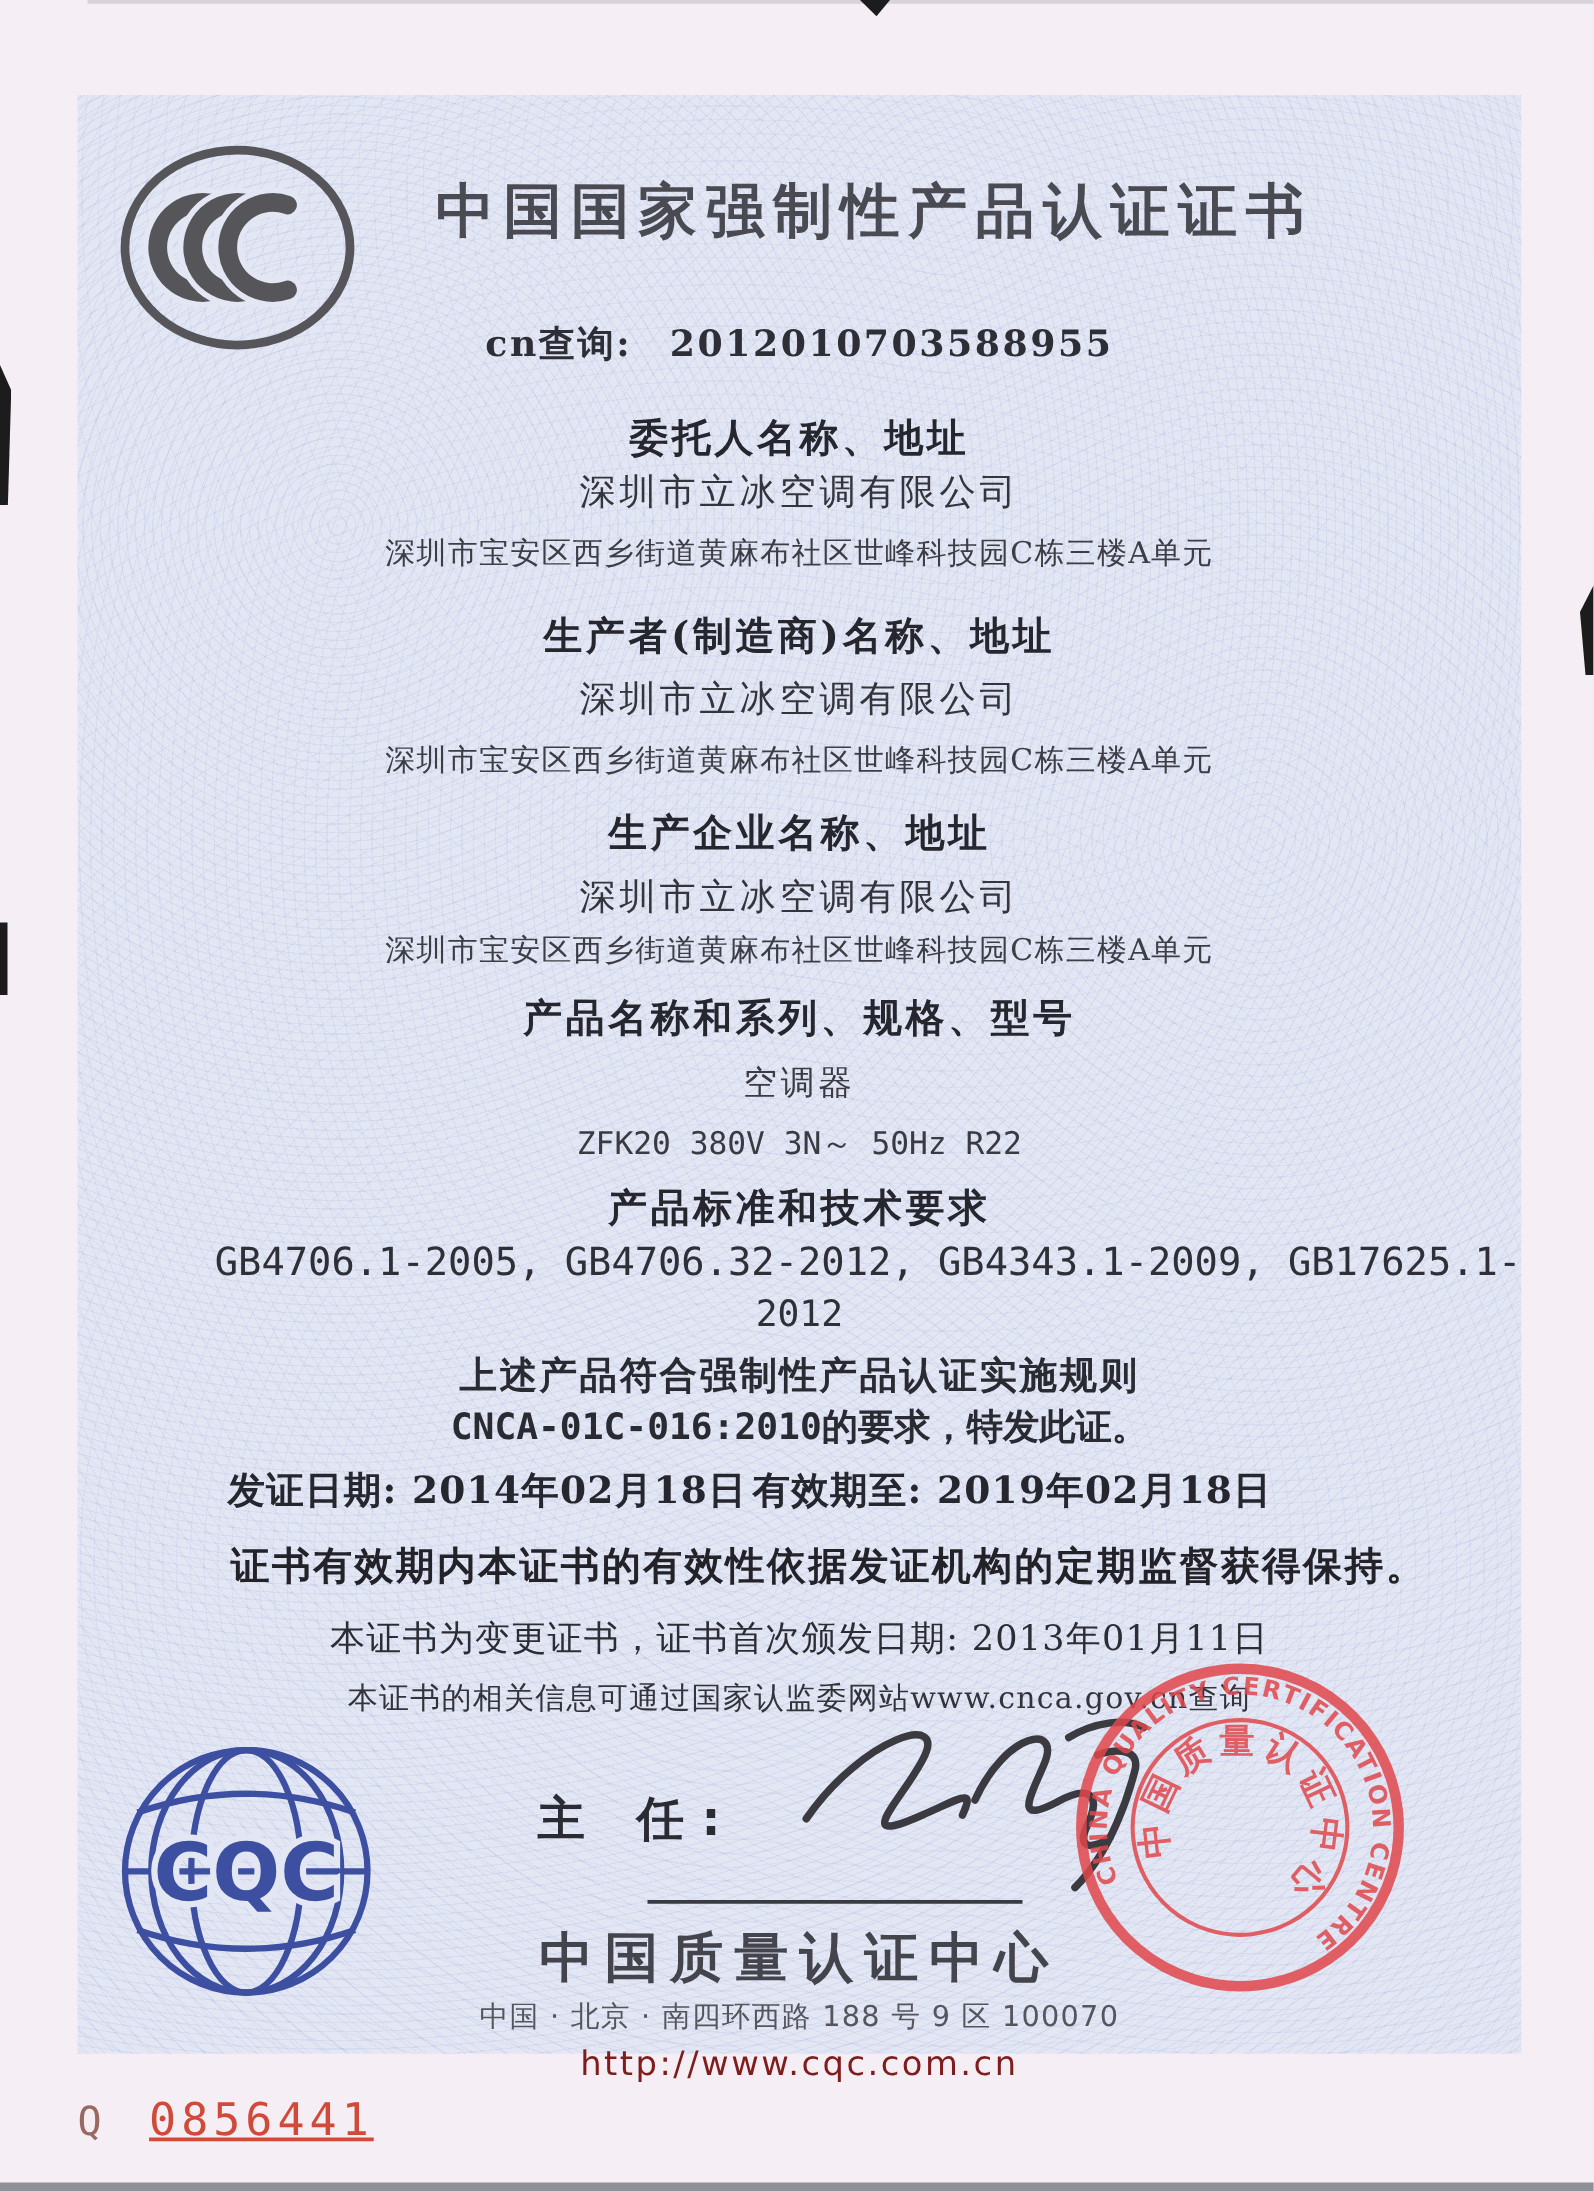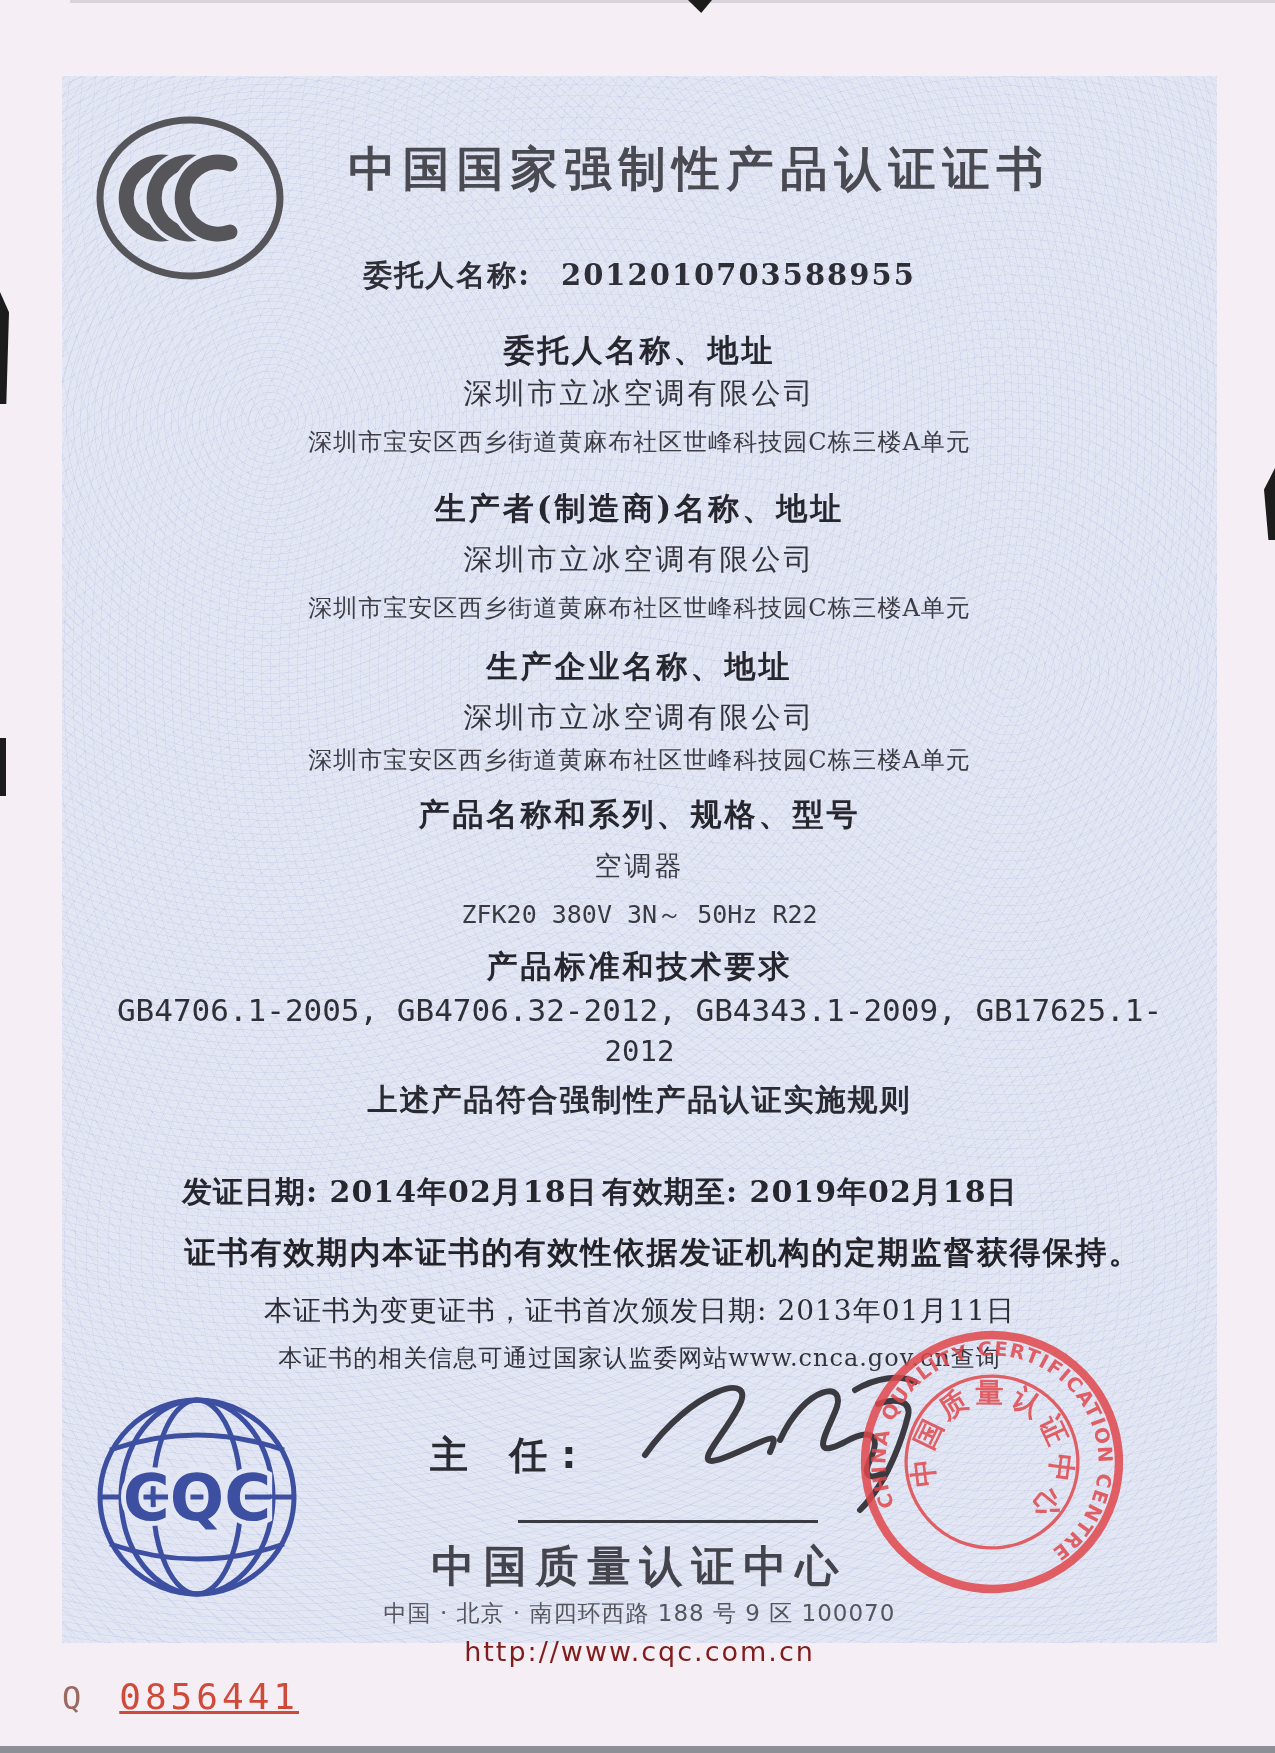--- a/index.html
+++ b/index.html
@@ -44,21 +44,21 @@
   .heading{ font-weight:bold; font-size:31px; color:#26262e; letter-spacing:3px;}
   .company{ font-size:29px; letter-spacing:3px; color:#34343c;}
   .address{ font-size:24px; letter-spacing:1px; color:#3d3d46;}
   .h1{top:330px}.c1{top:374px}.a1{top:426px}
   .h2{top:488px}.c2{top:540px}.a2{top:592px}
   .h3{top:646px}.c3{top:698px}.a3{top:744px}
   .h4{top:794px}
   .prodname{top:848px;font-size:27px;letter-spacing:3px;}
   .model{top:898px;font-size:25px;font-family:"DejaVu Sans Mono","Liberation Mono",monospace;color:#3a3a42;}
   .h5{top:946px}
-  .std1{top:992px;font-size:31px;font-family:"DejaVu Sans Mono","Liberation Mono",monospace;color:#2f2f38;letter-spacing:0px;}
+  .std1{top:992px;font-size:31px;font-family:"DejaVu Sans Mono","Liberation Mono",monospace;color:#2f2f38;letter-spacing:0px;text-align:right;}
   .std2{top:1034px;font-size:29px;font-family:"DejaVu Sans Mono","Liberation Mono",monospace;color:#2f2f38;}
   .st1{top:1080px;font-size:30px;font-weight:bold;letter-spacing:2px;color:#2a2a32;}
   .st2{top:1122px;font-size:29px;font-weight:bold;font-family:"DejaVu Sans Mono","Liberation Mono",monospace;color:#2a2a32;}
   .dates{top:1172px;font-size:30px;font-weight:bold;color:#26262e;text-align:left;}
   .dates .issue{position:absolute;left:120px;letter-spacing:1px;}
   .dates .valid{position:absolute;left:540px;letter-spacing:1px;}
   .note1{top:1232px;font-size:31px;font-weight:bold;letter-spacing:2px;color:#222228;padding-left:47px;}
   .note2{top:1292px;font-size:28px;font-weight:normal;letter-spacing:1px;color:#2c2c34;}
   .note3{top:1342px;font-size:24px;letter-spacing:1px;color:#33333c;}
 
@@ -117,21 +117,21 @@
         <path d="M 110 52 a 36 36 0 1 0 0 68" stroke="#55555a" stroke-width="15"></path>
         <path d="M 138 52 a 36 36 0 1 0 0 68" stroke="#e3e7f4" stroke-width="24"></path>
         <path d="M 138 52 a 36 36 0 1 0 0 68" stroke="#55555a" stroke-width="15"></path>
       </g>
     </svg>
   </div>
 
   <div class="row title">中国国家强制性产品认证证书</div>
 
   <div class="row certno">
-    <span>委托人名称:</span>
+    <span>cn查询:</span>
     <span style="margin-left:18px;">2012010703588955</span>
   </div>
 
   <div class="row heading h1">委托人名称、地址</div>
   <div class="row company c1">深圳市立冰空调有限公司</div>
   <div class="row address a1">深圳市宝安区西乡街道黄麻布社区世峰科技园C栋三楼A单元</div>
 
   <div class="row heading h2">生产者(制造商)名称、地址</div>
   <div class="row company c2">深圳市立冰空调有限公司</div>
   <div class="row address a2">深圳市宝安区西乡街道黄麻布社区世峰科技园C栋三楼A单元</div>
@@ -142,20 +142,21 @@
 
   <div class="row heading h4">产品名称和系列、规格、型号</div>
   <div class="row prodname">空调器</div>
   <div class="row model">ZFK20 380V 3N～ 50Hz R22</div>
 
   <div class="row heading h5">产品标准和技术要求</div>
   <div class="row std1">GB4706.1-2005, GB4706.32-2012, GB4343.1-2009, GB17625.1-</div>
   <div class="row std2">2012</div>
 
   <div class="row st1">上述产品符合强制性产品认证实施规则</div>
+  <div class="row st2">CNCA-01C-016:2010的要求，特发此证。</div>
 
   <div class="row dates">
     <span class="issue">发证日期: 2014年02月18日</span>
     <span class="valid">有效期至: 2019年02月18日</span>
   </div>
 
   <div class="row note1">证书有效期内本证书的有效性依据发证机构的定期监督获得保持。</div>
   <div class="row note2">本证书为变更证书，证书首次颁发日期: 2013年01月11日</div>
   <div class="row note3">本证书的相关信息可通过国家认监委网站www.cnca.gov.cn查询</div>
 

